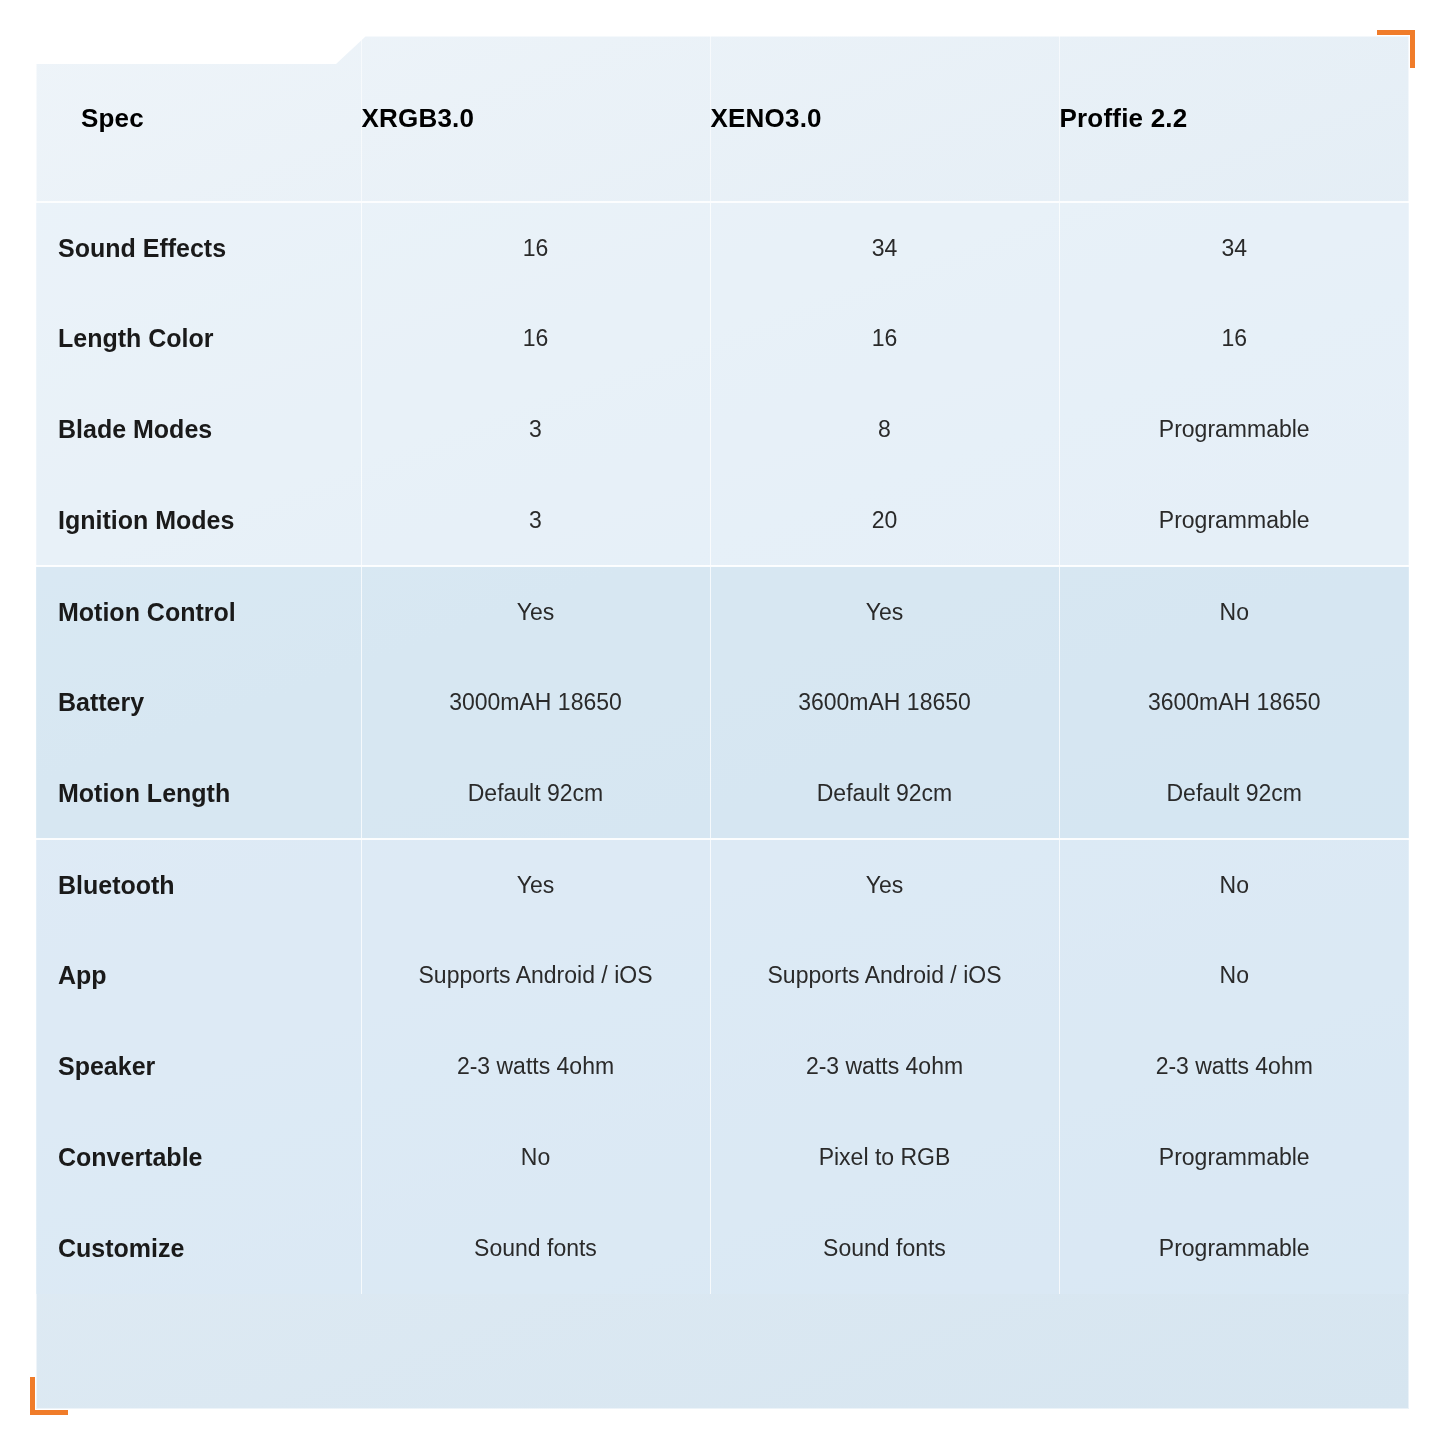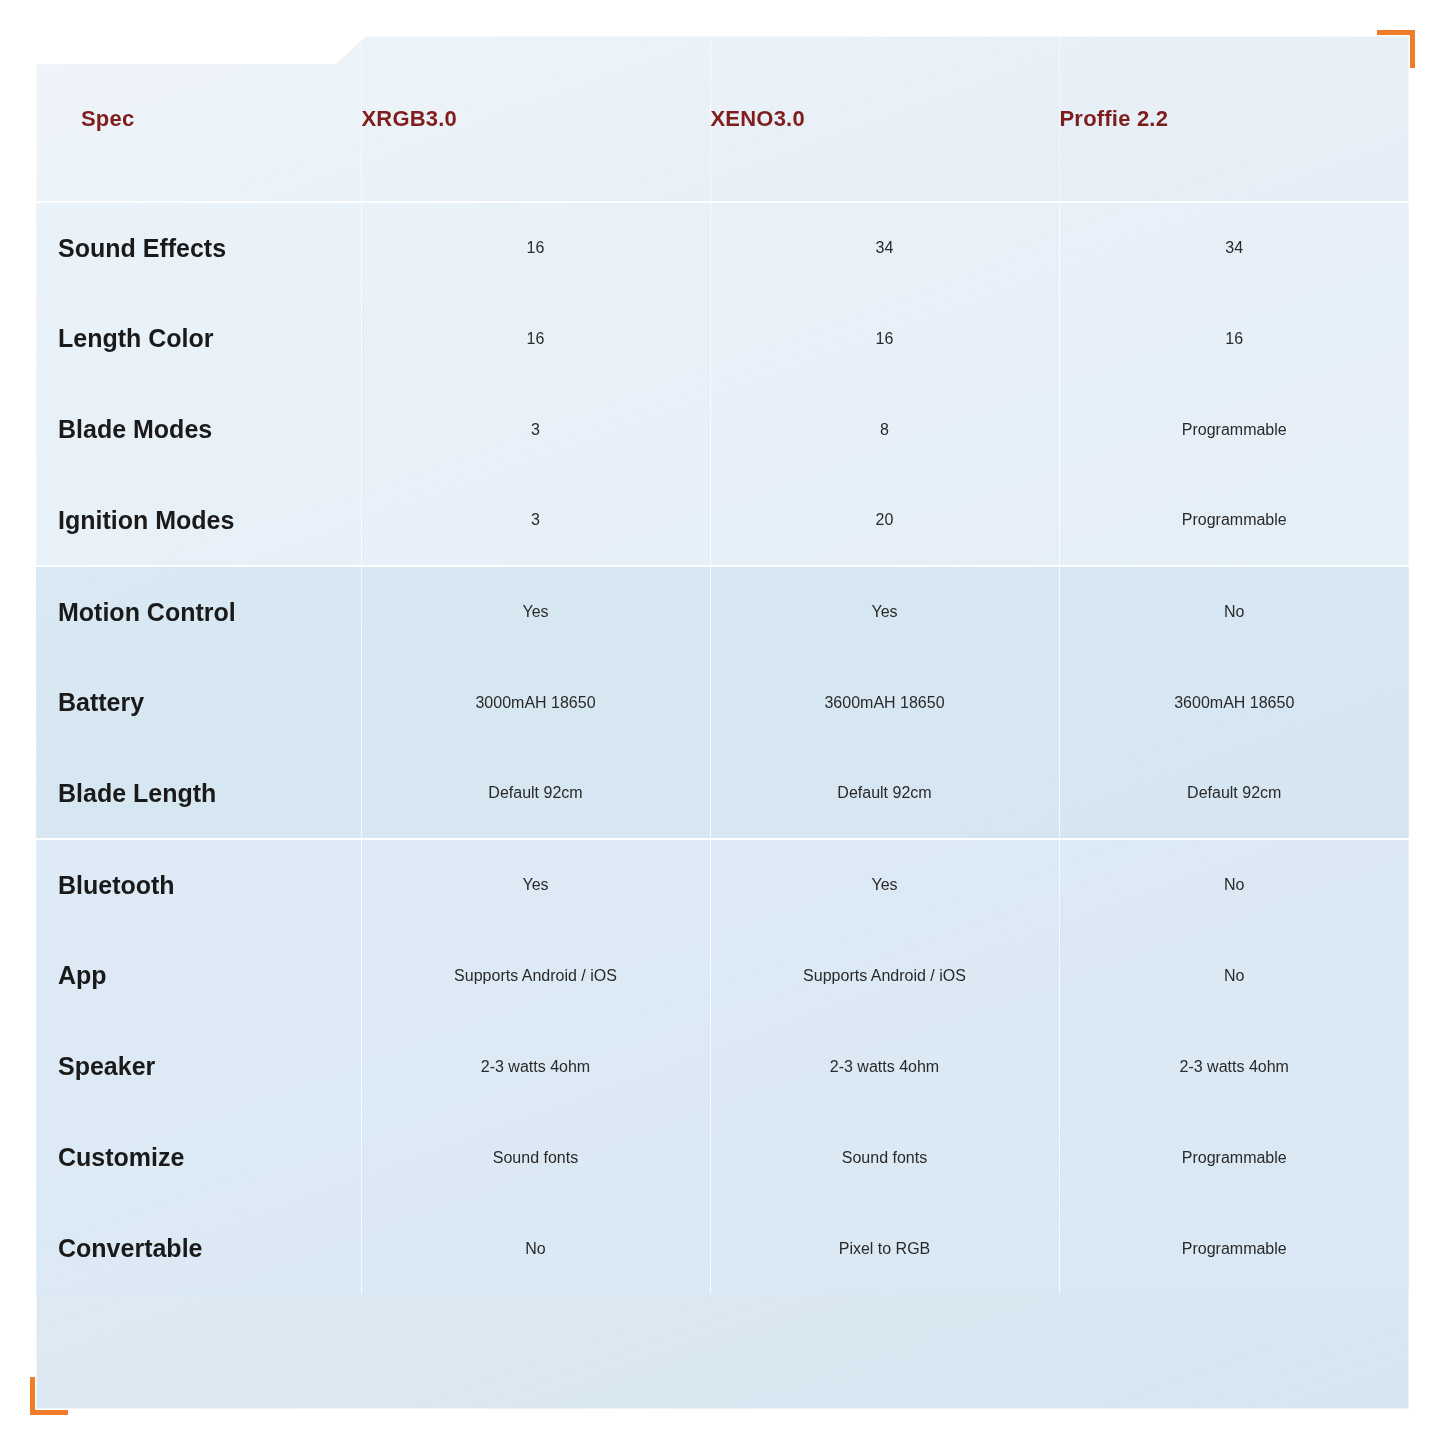--- a/index.html
+++ b/index.html
@@ -48,32 +48,32 @@
     table-layout: fixed;
   }
   col.c0 { width: 325px; }
   col.c1 { width: 349px; }
   col.c2 { width: 349px; }
   col.c3 { width: 350px; }
 
   thead th {
     height: 166px;
     vertical-align: middle;
-    font-size: 22px;
+    font-size: 26px;
     font-weight: bold;
-    color: #7f1d1d;
+    color: #000000;
     background: transparent;
     letter-spacing: 0.2px;
   }
   thead th.spec { text-align: left; padding-left: 45px; }
   thead th.prod { text-align: left; }
 
   tbody td {
     height: 91px;
-    font-size: 16px;
+    font-size: 23px;
     color: #222;
     border-left: 1px solid rgba(255,255,255,0.75);
   }
   tbody td.label {
     text-align: left;
     padding-left: 22px;
     font-weight: bold;
     font-size: 25px;
     border-left: none;
     color: #1a1a1a;
@@ -151,21 +151,21 @@
           <td class="val">Yes</td>
           <td class="val">No</td>
         </tr>
         <tr class="g1">
           <td class="label">Battery</td>
           <td class="val">3000mAH 18650</td>
           <td class="val">3600mAH 18650</td>
           <td class="val">3600mAH 18650</td>
         </tr>
         <tr class="g1">
-          <td class="label">Blade Length</td>
+          <td class="label">Motion Length</td>
           <td class="val">Default 92cm</td>
           <td class="val">Default 92cm</td>
           <td class="val">Default 92cm</td>
         </tr>
         <tr class="g2 sep">
           <td class="label">Bluetooth</td>
           <td class="val">Yes</td>
           <td class="val">Yes</td>
           <td class="val">No</td>
         </tr>
@@ -175,27 +175,27 @@
           <td class="val">Supports Android / iOS</td>
           <td class="val">No</td>
         </tr>
         <tr class="g2">
           <td class="label">Speaker</td>
           <td class="val">2-3 watts 4ohm</td>
           <td class="val">2-3 watts 4ohm</td>
           <td class="val">2-3 watts 4ohm</td>
         </tr>
         <tr class="g2">
+          <td class="label">Convertable</td>
+          <td class="val">No</td>
+          <td class="val">Pixel to RGB</td>
+          <td class="val">Programmable</td>
+        </tr>
+        <tr class="g2">
           <td class="label">Customize</td>
           <td class="val">Sound fonts</td>
           <td class="val">Sound fonts</td>
           <td class="val">Programmable</td>
         </tr>
-        <tr class="g2">
-          <td class="label">Convertable</td>
-          <td class="val">No</td>
-          <td class="val">Pixel to RGB</td>
-          <td class="val">Programmable</td>
-        </tr>
       </tbody>
   </table>
 
 </div>
 
 </body></html>

